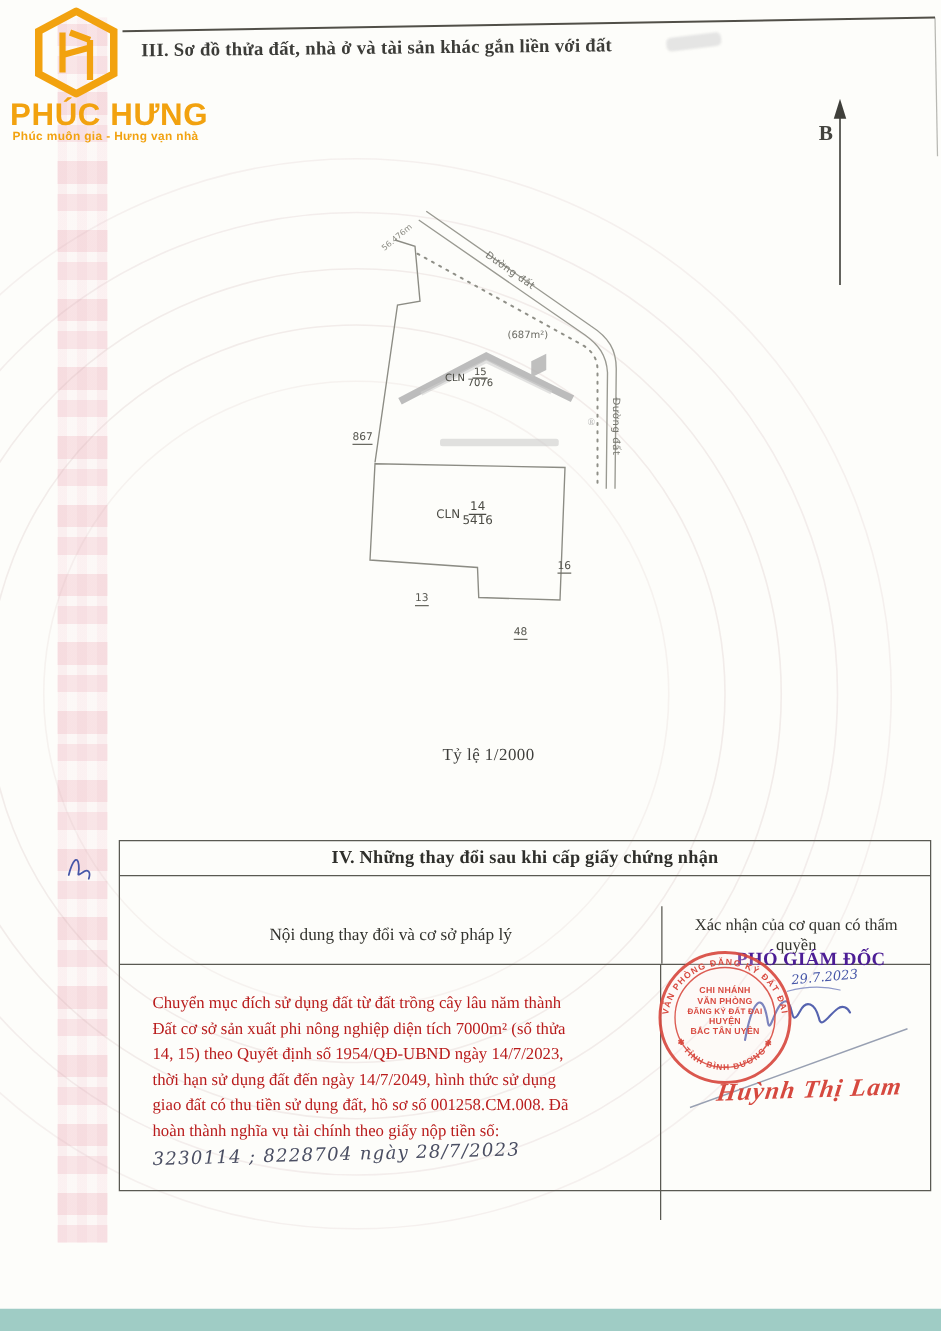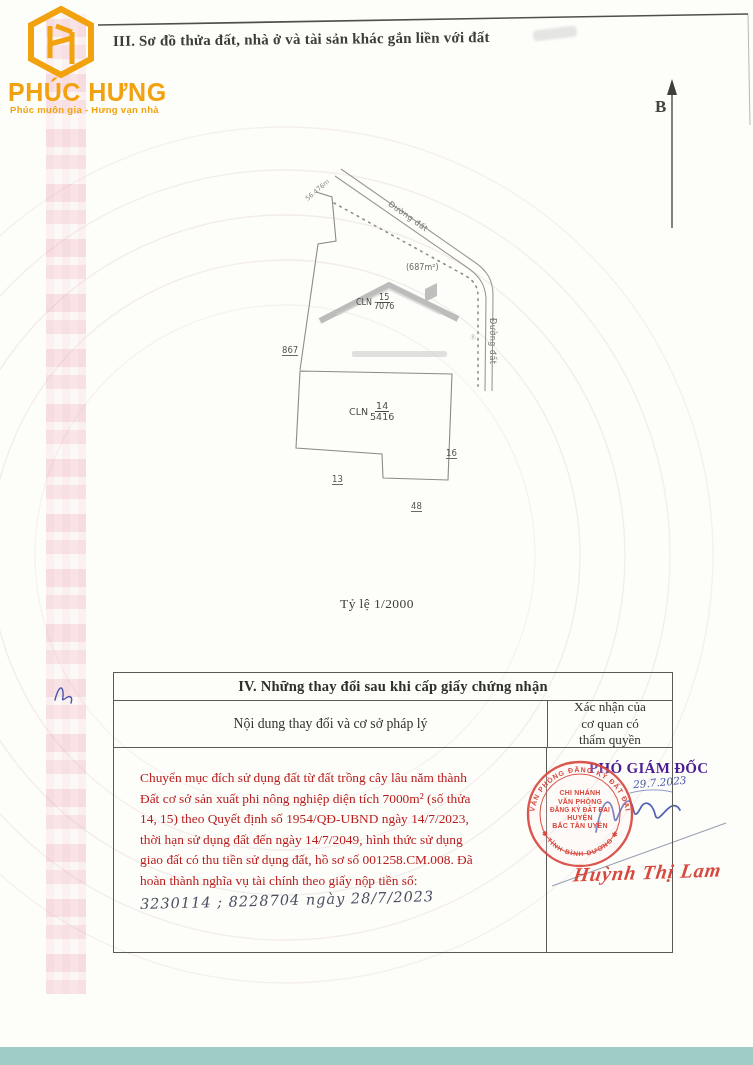--- a/index.html
+++ b/index.html
@@ -14,21 +14,21 @@
   
   .pink-strip{left:46px;top:14px;width:40px;height:980px;opacity:.8;filter:blur(.4px);
     background:
       repeating-linear-gradient(0deg, rgba(242,196,205,.50) 0 14px, rgba(250,235,238,.25) 14px 22px, rgba(238,178,190,.42) 22px 40px, rgba(252,242,244,.30) 40px 55px),
       repeating-linear-gradient(90deg, rgba(244,205,212,.35) 0 8px, rgba(252,240,242,.25) 8px 16px);}
   .pencil-smudge{left:533px;top:28px;width:44px;height:11px;background:rgba(145,145,150,.22);border-radius:4px;filter:blur(.8px);transform:rotate(-7deg);}
   .goland-smudge{left:352px;top:351px;width:95px;height:6px;background:#c4c4c4;opacity:.5;border-radius:2px;filter:blur(.6px);}
 
   .heading3{left:113px;top:31px;font-weight:bold;font-size:15px;color:#3c3c38;white-space:nowrap;transform:rotate(-.6deg);letter-spacing:.2px;}
   .north-b{left:655px;top:97px;font-weight:bold;font-size:17px;color:#44443f;}
-  .scale{left:340px;top:596px;font-size:13.5px;color:#3f3f3c;letter-spacing:.4px;}
+  .scale{left:354px;top:596px;font-size:13.5px;color:#3f3f3c;letter-spacing:.4px;}
 
   
   .dlabel{font-family:"DejaVu Sans",sans-serif;color:#55554e;}
   .edge-measure{left:303px;top:186px;font-size:6.5px;color:#8d8d85;transform:rotate(-40deg);}
   .road-diag{left:385px;top:212px;font-size:8px;color:#77776f;letter-spacing:.5px;transform:rotate(35deg);}
   .road-vert{left:488px;top:318px;font-size:8px;color:#77776f;letter-spacing:.5px;writing-mode:vertical-rl;}
   .area-note{left:406px;top:263px;font-size:8px;color:#6c6c64;}
   .num{font-family:"DejaVu Sans",sans-serif;font-size:8.5px;color:#55554e;border-bottom:1px solid #6a6a62;line-height:1.1;margin-top:20px;}
   .n867{left:282px;top:326px;}
   .n16{left:446px;top:429px;}
@@ -39,23 +39,23 @@
   .p14{left:349px;top:401px;font-size:9.5px;}
   .frac{display:inline-flex;flex-direction:column;align-items:center;line-height:1.05;}
   .frac .top{border-bottom:1px solid #4c4c45;padding:0 1px;}
 
   
   .goland{left:326px;top:301px;font-family:"Liberation Sans",sans-serif;font-weight:bold;font-size:30px;letter-spacing:3px;color:#b4b4b4;opacity:.85;}
   .goland::first-letter{font-size:43px;}
   .goland-reg{left:470px;top:333px;font-size:8px;color:#b4b4b4;}
 
   
-  .tbl{left:113px;top:672px;width:560px;height:281px;border:1.3px solid #5a5952;box-sizing:border-box;background:transparent;}
+  .tbl{left:95px;top:672px;width:650px;height:281px;border:1.3px solid #5a5952;box-sizing:border-box;background:transparent;}
   .tbl .title{height:27px;line-height:27px;text-align:center;font-weight:bold;font-size:14.6px;color:#2f2f2b;border-bottom:1.3px solid #5a5952;letter-spacing:.2px;}
-  .tbl .hdr{display:flex;height:46px;border-bottom:1.3px solid #5a5952;}
+  .tbl .hdr{display:flex;height:46px;border-bottom:1.3px solid #5a5952;margin-top:24px;}
   .tbl .hdr .c1{flex:0 0 433px;display:flex;align-items:center;justify-content:center;border-right:1.3px solid #5a5952;font-size:13.8px;color:#33332e;}
   .tbl .hdr .c2{flex:1;display:flex;align-items:center;justify-content:center;text-align:center;font-size:13.2px;color:#33332e;padding:0 22px;line-height:1.25;}
   .tbl .bodyrow{display:flex;height:204px;}
   .tbl .bodyrow .c1{flex:0 0 433px;border-right:1.3px solid #5a5952;padding:20px 0 0 26px;box-sizing:border-box;}
   .tbl .bodyrow .c2{flex:1;position:relative;}
   .pline{white-space:nowrap;font-size:13.4px;color:#b91c1c;line-height:20.6px;}
   .handnote{margin-top:4px;font-family:"DejaVu Serif",serif;font-style:italic;font-size:14.5px;color:#4b4f63;letter-spacing:1px;transform:rotate(-1.5deg);transform-origin:left;}
 
   
   .stamp-title{left:589px;top:760px;font-weight:bold;font-size:15px;color:#4c1d95;letter-spacing:.3px;white-space:nowrap;}

